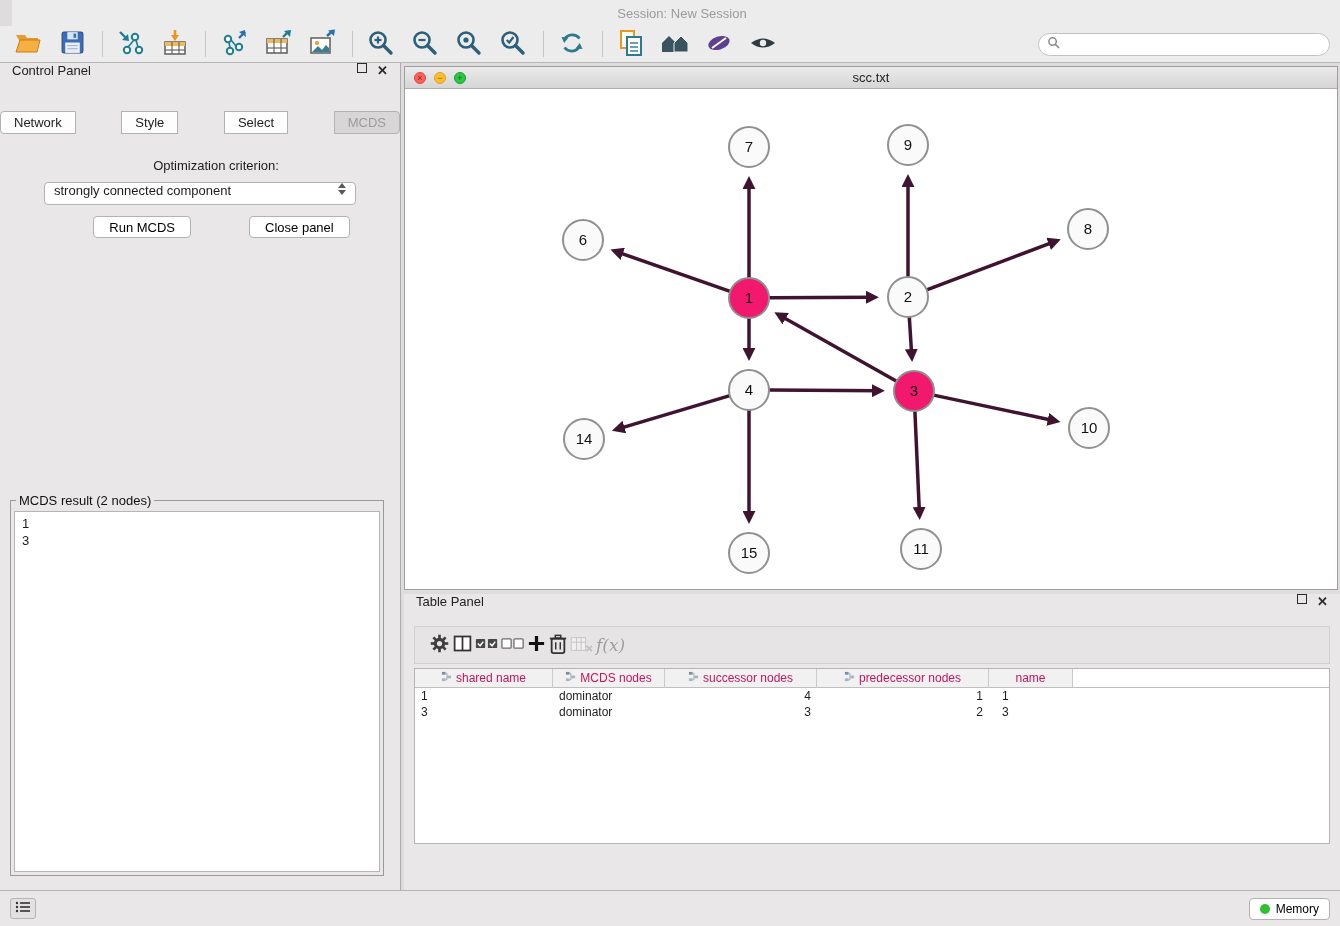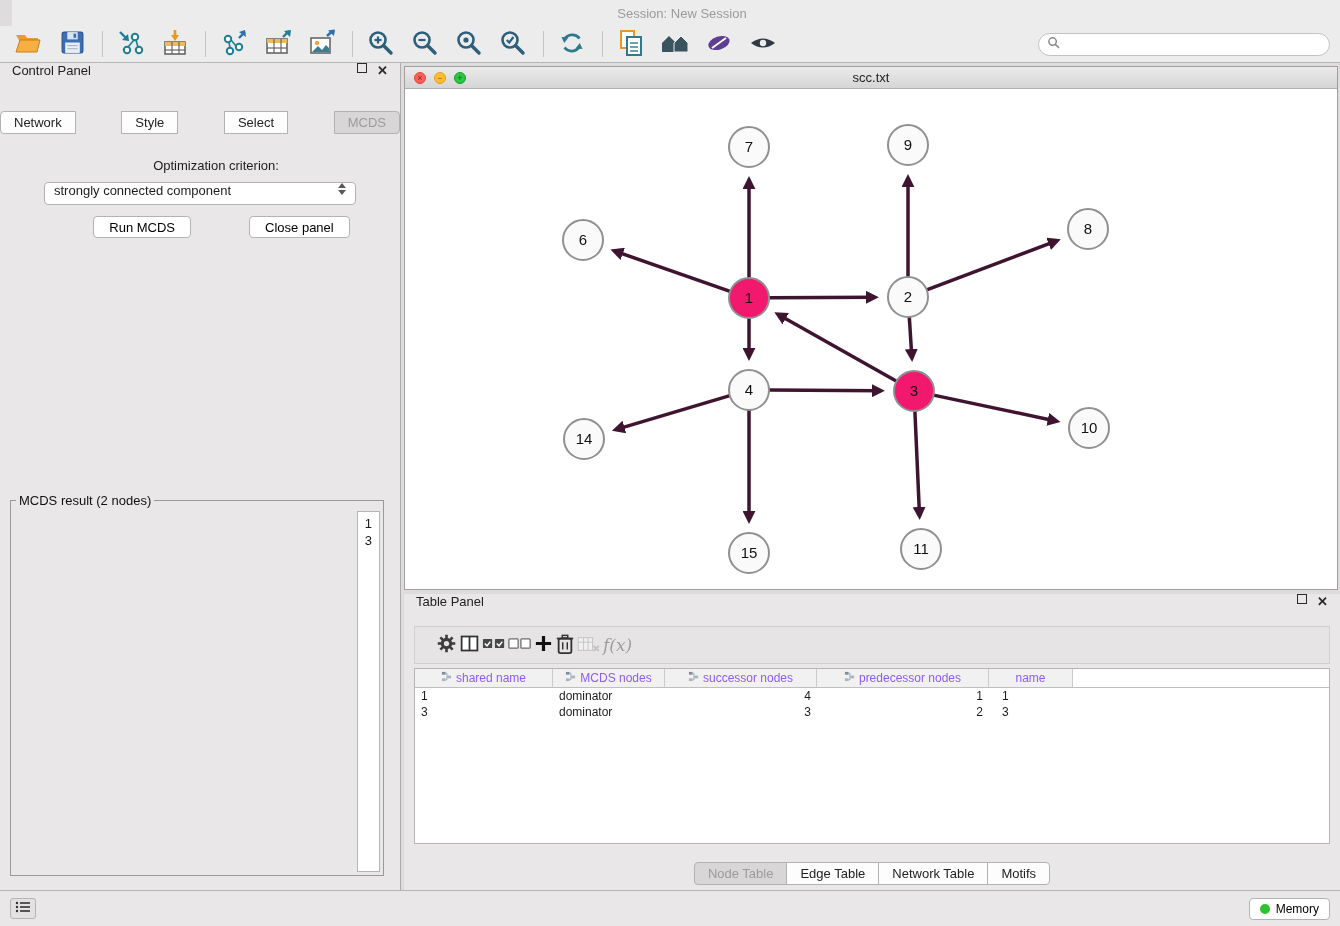--- a/index.html
+++ b/index.html
@@ -54,21 +54,21 @@
   }
   .combo-arrows { margin-left:auto; display:flex; flex-direction:column; gap:2px; }
   .combo-arrows i { display:block; width:0; height:0; border-left:4px solid transparent; border-right:4px solid transparent; }
   .combo-arrows .ar-up { border-bottom:5px solid #5a5a5a; }
   .combo-arrows .ar-dn { border-top:5px solid #5a5a5a; }
   .btn-row { display:flex; justify-content:center; gap:15px; margin-top:11px; }
   .btn { height:22px; padding:0 15px; background:#fff; border:1px solid #b3b3b3;
          border-radius:4px; font-size:13px; font-family:"Liberation Sans",sans-serif; cursor:default;margin-left:43px;}
   fieldset.result {
     position:absolute; left:10px; right:16px; top:430px; bottom:14px;
-    border:1px solid #9a9a9a; padding:3px; display:flex; flex-direction:column;align-items:flex-end;
+    border:1px solid #9a9a9a; padding:3px; display:flex; flex-direction:column;
   }
   fieldset.result legend { font-size:13px; padding:0 3px; margin-left:2px; color:#111; }
   .result-list { flex:1; background:#fff; border:1px solid #b5b5b5; font-size:13px;
                  padding:3px 7px; line-height:17px; }
   
   .net-window {
     position:absolute; left:404px; top:66px; width:934px; height:524px;
     border:1px solid #9f9f9f; background:#fff;
   }
   .net-titlebar {
@@ -84,31 +84,31 @@
   .light.green { background:#28c840; border:1px solid #1f9a31; }
   svg.graph { display:block; width:932px; height:500px; background:#fff; }
   svg.graph text { font-family:"Liberation Sans",sans-serif; }
   
   .table-panel {
     position:absolute; left:404px; top:594px; width:936px; height:296px;
     background:#e9e7e7;
   }
   .tp-toolbar {
     margin:4px 10px 0; height:38px; background:#e6e4e4; border:1px solid #d2d0d0;
-    display:flex; align-items:center; gap:2px; padding:0 21px;
+    display:flex; align-items:center; gap:2px; padding:0 14px;
   }
   .tp-tool { background:transparent; border:none; display:flex; align-items:center; justify-content:center; cursor:default;}
   .fx { font-family:"DejaVu Serif", serif; font-style:italic; font-size:17px; color:#9e9e9e; }
   .tp-table {
     position:absolute; left:10px; right:10px; top:74px; bottom:46px;
     background:#fff; border:1px solid #b5b5b5; overflow:hidden;
   }
   .tp-thead { display:flex; }
   .th-cell { height:19px; background:#f2f1f1; border-right:1px solid #cbcbcb; border-bottom:1px solid #bfbfbf;
-             display:flex; align-items:center; justify-content:center; gap:4px; font-size:12px; color:#8b5cf6; cursor:default;}
+             display:flex; align-items:center; justify-content:center; gap:4px; font-size:12px; color:#be185d; cursor:default;}
   .th-fill { flex:1; background:#fff; border-bottom:1px solid #bfbfbf; }
   .tp-row { display:flex; height:16px; font-size:12px; }
   .td { padding:1px 6px 0; }
   .c0 { width:138px; } .c1 { width:112px; } .c2 { width:152px; } .c3 { width:172px; } .c4 { width:84px; }
   .td.right { text-align:right; }
   .td.c4 { padding-left:13px; }
   .tp-tabs { position:absolute; left:0; right:0; bottom:5px; display:flex; justify-content:center; }
   
   .statusbar {
     position:absolute; left:0; bottom:0; width:1340px; height:36px;
@@ -486,26 +486,20 @@
         <div class="td c4">1</div>
       </div>
       <div class="tp-row">
         <div class="td c0">3</div>
         <div class="td c1">dominator</div>
         <div class="td c2 right">3</div>
         <div class="td c3 right">2</div>
         <div class="td c4">3</div>
       </div>
     </div>
-    <div class="tp-tabs">
-      <div class="tab selected">Node Table</div>
-      <div class="tab">Edge Table</div>
-      <div class="tab">Network Table</div>
-      <div class="tab">Motifs</div>
-    </div>
   </div>
 
   <div class="statusbar">
     <button class="sb-btn">
       <span><svg width="16" height="12" viewBox="0 0 16 12">
             <circle cx="2" cy="2" r="1.2" fill="#333"></circle>
             <line x1="5" y1="2" x2="15" y2="2" stroke="#333" stroke-width="1.6"></line>
             <circle cx="2" cy="6" r="1.2" fill="#333"></circle>
             <line x1="5" y1="6" x2="15" y2="6" stroke="#333" stroke-width="1.6"></line>
             <circle cx="2" cy="10" r="1.2" fill="#333"></circle>

